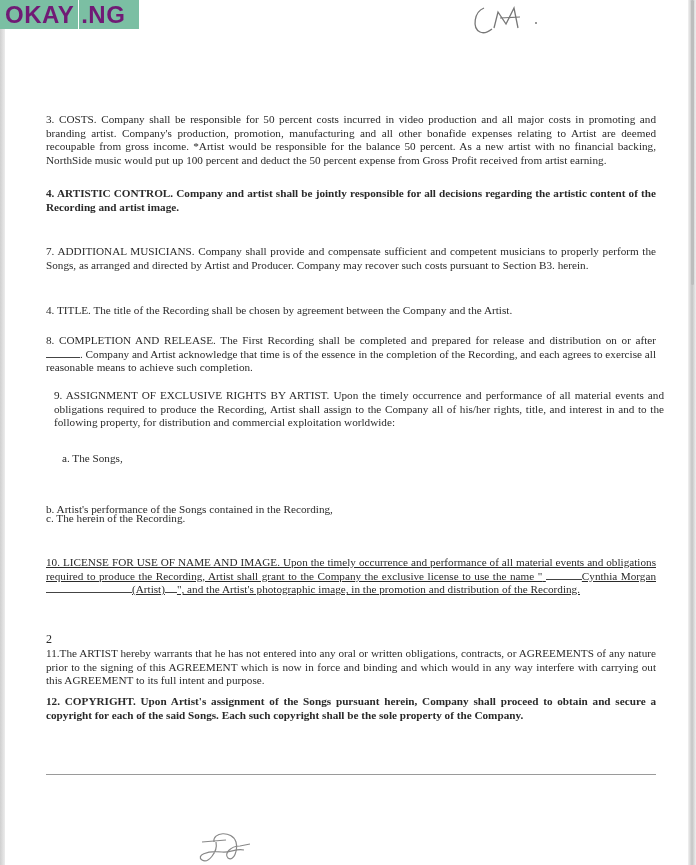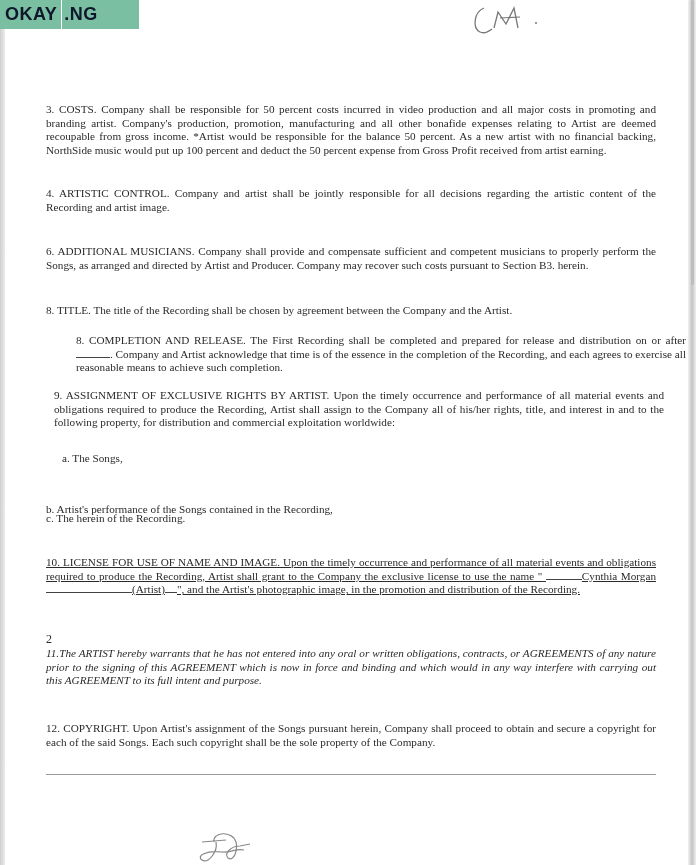--- a/index.html
+++ b/index.html
@@ -18,45 +18,45 @@
     background: linear-gradient(to right, #f2f2f2, #c4c4c4 50%, #efefef);
   }
   .scroll-thumb {
     position: absolute; right: 2px; top: 0; width: 3px; height: 285px;
     background: #bdbdbd; border-radius: 2px;
   }
   .watermark {
     position: absolute; left: 0; top: 0; height: 29px; width: 139px;
     background: #7bbfa3; display: flex; align-items: center;
     font-family: "Liberation Sans", "DejaVu Sans", sans-serif;
-    font-weight: bold; font-size: 18px; color: #0f172a; letter-spacing: 0.5px;
+    font-weight: bold; font-size: 24px; color: #701a75; letter-spacing: 0.5px;
   }
   .watermark .wm-a { padding-left: 5px; padding-right: 4px; border-right: 1px solid #ffffff; line-height: 29px; }
   .watermark .wm-b { padding-left: 2px; line-height: 29px; }
   .initials {
     position: absolute; left: 470px; top: 2px; width: 80px; height: 38px;
   }
   .page {
     position: absolute; left: 46px; top: 95px; width: 610px;
     font-size: 11.2px; line-height: 13.6px;
   }
   .para { text-align: justify; margin: 0; }
-  .p3 { position: absolute; top: 8px; left: 0; width: 610px; }
-  .p4 { position: absolute; top: 92px; left: 0; width: 610px; }
+  .p3 { position: absolute; top: 18px; left: 0; width: 610px; }
+  .p4 { position: absolute; top: 92px; left: 0; width: 610px; font-weight: bold; }
   .p6 { position: absolute; top: 150px; left: 0; width: 610px; }
   .p7 { position: absolute; top: 209px; left: 0; width: 610px; }
-  .p8 { position: absolute; top: 239px; left: 0; width: 610px; margin-left: 30px; }
+  .p8 { position: absolute; top: 239px; left: 0; width: 610px; }
   .p9 { position: absolute; top: 294px; left: 8px; width: 610px; }
   .pa { position: absolute; top: 357px; left: 16px; }
   .pb { position: absolute; top: 408px; left: 0; }
   .pc { position: absolute; top: 417px; left: 0; }
   .p10 { position: absolute; top: 461px; left: 0; width: 610px; text-decoration: underline; }
   .pnum { position: absolute; top: 538px; left: 0; font-size: 12px; }
-  .p11 { position: absolute; top: 552px; left: 0; width: 610px; font-style: italic; }
-  .p12 { position: absolute; top: 627px; left: 0; width: 610px; }
+  .p11 { position: absolute; top: 552px; left: 0; width: 610px; }
+  .p12 { position: absolute; top: 600px; left: 0; width: 610px; font-weight: bold; }
   .rule {
     position: absolute; left: 46px; top: 774px; width: 610px; height: 1px;
     background: #9a9a9a;
   }
   .signature { position: absolute; left: 196px; top: 828px; width: 62px; height: 37px; }
   .blank { display: inline-block; border-bottom: 1px solid #444; vertical-align: baseline; height: 9px; }
 </style>
 </head>
 <body>
 
@@ -73,22 +73,22 @@
 <svg class="initials" viewBox="0 0 80 38">
   <path d="M14 6 C4 10, 2 26, 10 30 C14 32, 18 30, 22 27" fill="none" stroke="#777" stroke-width="1.3"></path>
   <path d="M24 26 L28 10 L36 22 L44 6 L48 26" fill="none" stroke="#777" stroke-width="1.3"></path>
   <path d="M30 16 L50 15" fill="none" stroke="#777" stroke-width="1.2"></path>
   <circle cx="66" cy="21" r="1" fill="#777"></circle>
 </svg>
 
 <div class="page">
   <p class="para p3">3. COSTS. Company shall be responsible for 50 percent costs incurred in video production and all major costs in promoting and branding artist. Company's production, promotion, manufacturing and all other bonafide expenses relating to Artist are deemed recoupable from gross income. *Artist would be responsible for the balance 50 percent. As a new artist with no financial backing, NorthSide music would put up 100 percent and deduct the 50 percent expense from Gross Profit received from artist earning.</p>
   <p class="para p4">4. ARTISTIC CONTROL. Company and artist shall be jointly responsible for all decisions regarding the artistic content of the Recording and artist image.</p>
-  <p class="para p6">6. ADDITIONAL MUSICIANS. Company shall provide and compensate sufficient and competent musicians to properly perform the Songs, as arranged and directed by Artist and Producer. Company may recover such costs pursuant to Section B3. herein.</p>
-  <p class="para p7">8. TITLE. The title of the Recording shall be chosen by agreement between the Company and the Artist.</p>
+  <p class="para p6">7. ADDITIONAL MUSICIANS. Company shall provide and compensate sufficient and competent musicians to properly perform the Songs, as arranged and directed by Artist and Producer. Company may recover such costs pursuant to Section B3. herein.</p>
+  <p class="para p7">4. TITLE. The title of the Recording shall be chosen by agreement between the Company and the Artist.</p>
   <p class="para p8"><span>8. COMPLETION AND RELEASE. The First Recording shall be completed and prepared for release and distribution on or after</span><span class="blank" style="width:34px"></span><span>. Company and Artist acknowledge that time is of the essence in the completion of the Recording, and each agrees to exercise all reasonable means to achieve such completion.</span></p>
   <p class="para p9">9. ASSIGNMENT OF EXCLUSIVE RIGHTS BY ARTIST. Upon the timely occurrence and performance of all material events and obligations required to produce the Recording, Artist shall assign to the Company all of his/her rights, title, and interest in and to the following property, for distribution and commercial exploitation worldwide:</p>
   <p class="para pa">a. The Songs,</p>
   <p class="para pb">b. Artist's performance of the Songs contained in the Recording,</p>
   <p class="para pc">c. The herein of the Recording.</p>
   <p class="para p10"><span>10. LICENSE FOR USE OF NAME AND IMAGE. Upon the timely occurrence and performance of all material events and obligations required to produce the Recording, Artist shall grant to the Company the exclusive license to use the name "</span> <span class="blank" style="width:36px"></span><span>Cynthia Morgan</span> <span class="blank" style="width:86px"></span><span>(Artist)</span><span class="blank" style="width:12px"></span><span>", and the Artist's photographic image, in the promotion and distribution of the Recording.</span></p>
   <p class="para pnum">2</p>
   <p class="para p11">11.The ARTIST hereby warrants that he has not entered into any oral or written obligations, contracts, or AGREEMENTS of any nature prior to the signing of this AGREEMENT which is now in force and binding and which would in any way interfere with carrying out this AGREEMENT to its full intent and purpose.</p>
   <p class="para p12">12. COPYRIGHT. Upon Artist's assignment of the Songs pursuant herein, Company shall proceed to obtain and secure a copyright for each of the said Songs. Each such copyright shall be the sole property of the Company.</p>
 </div>

